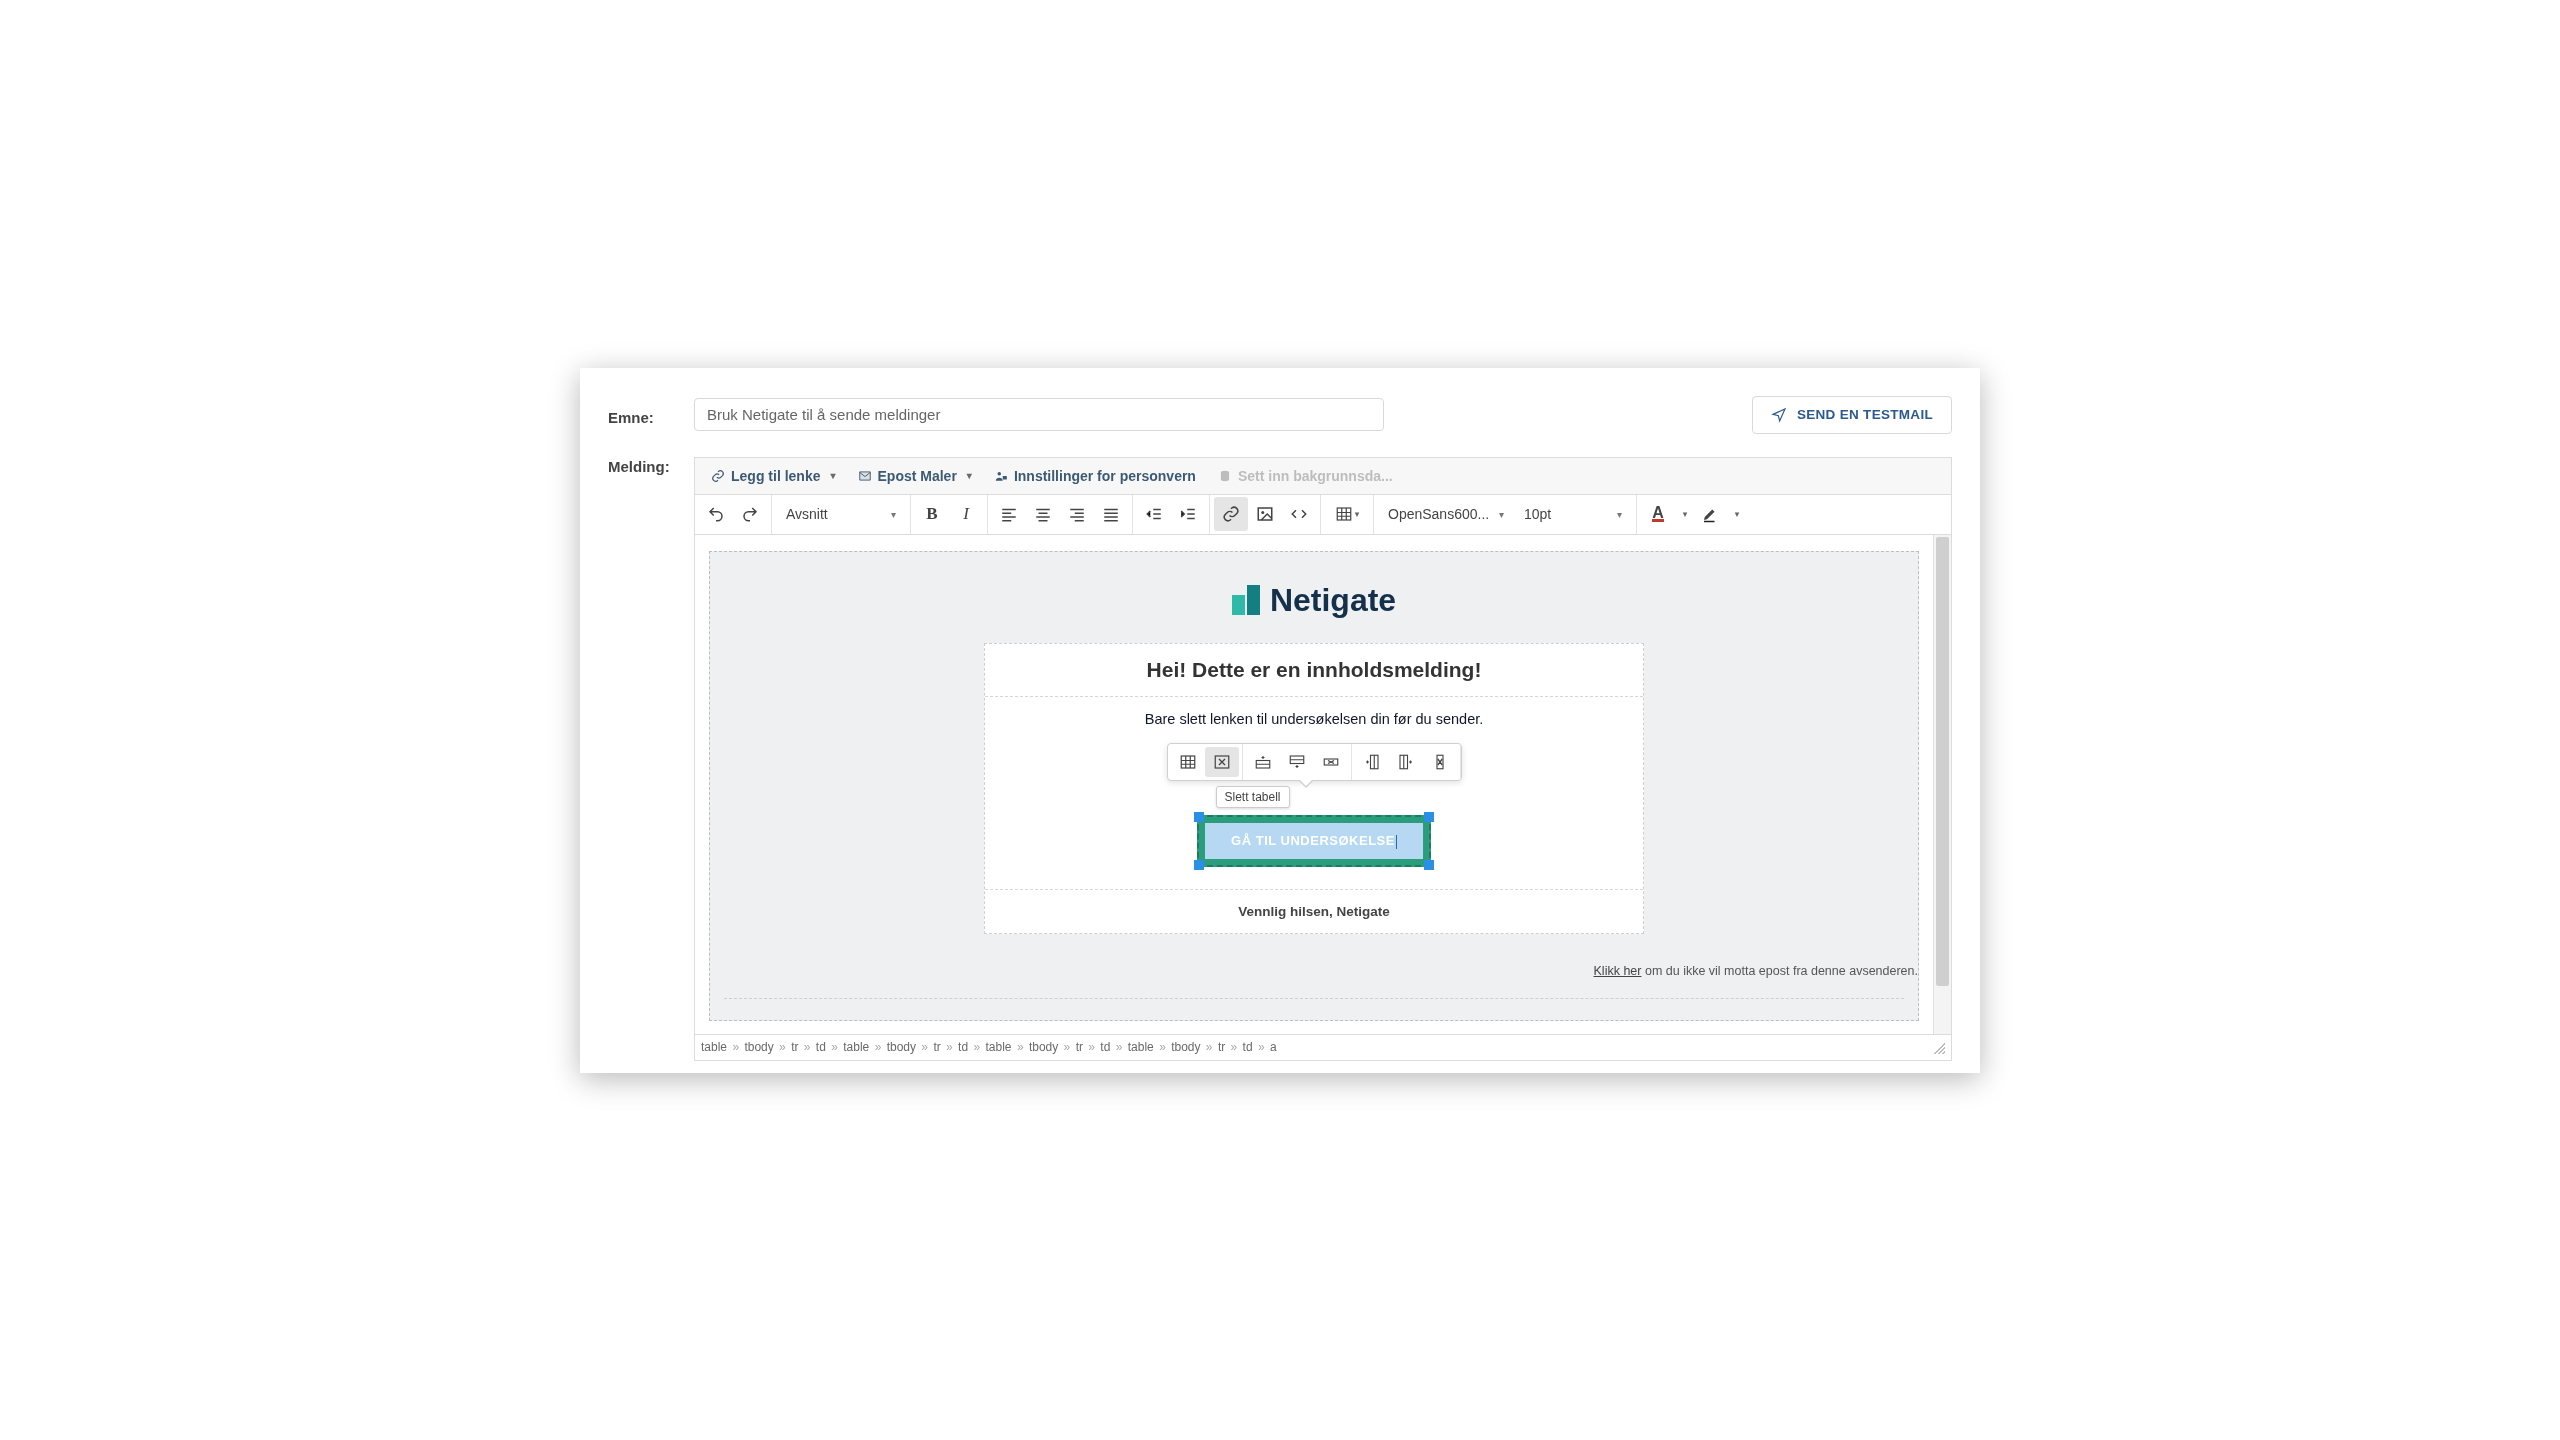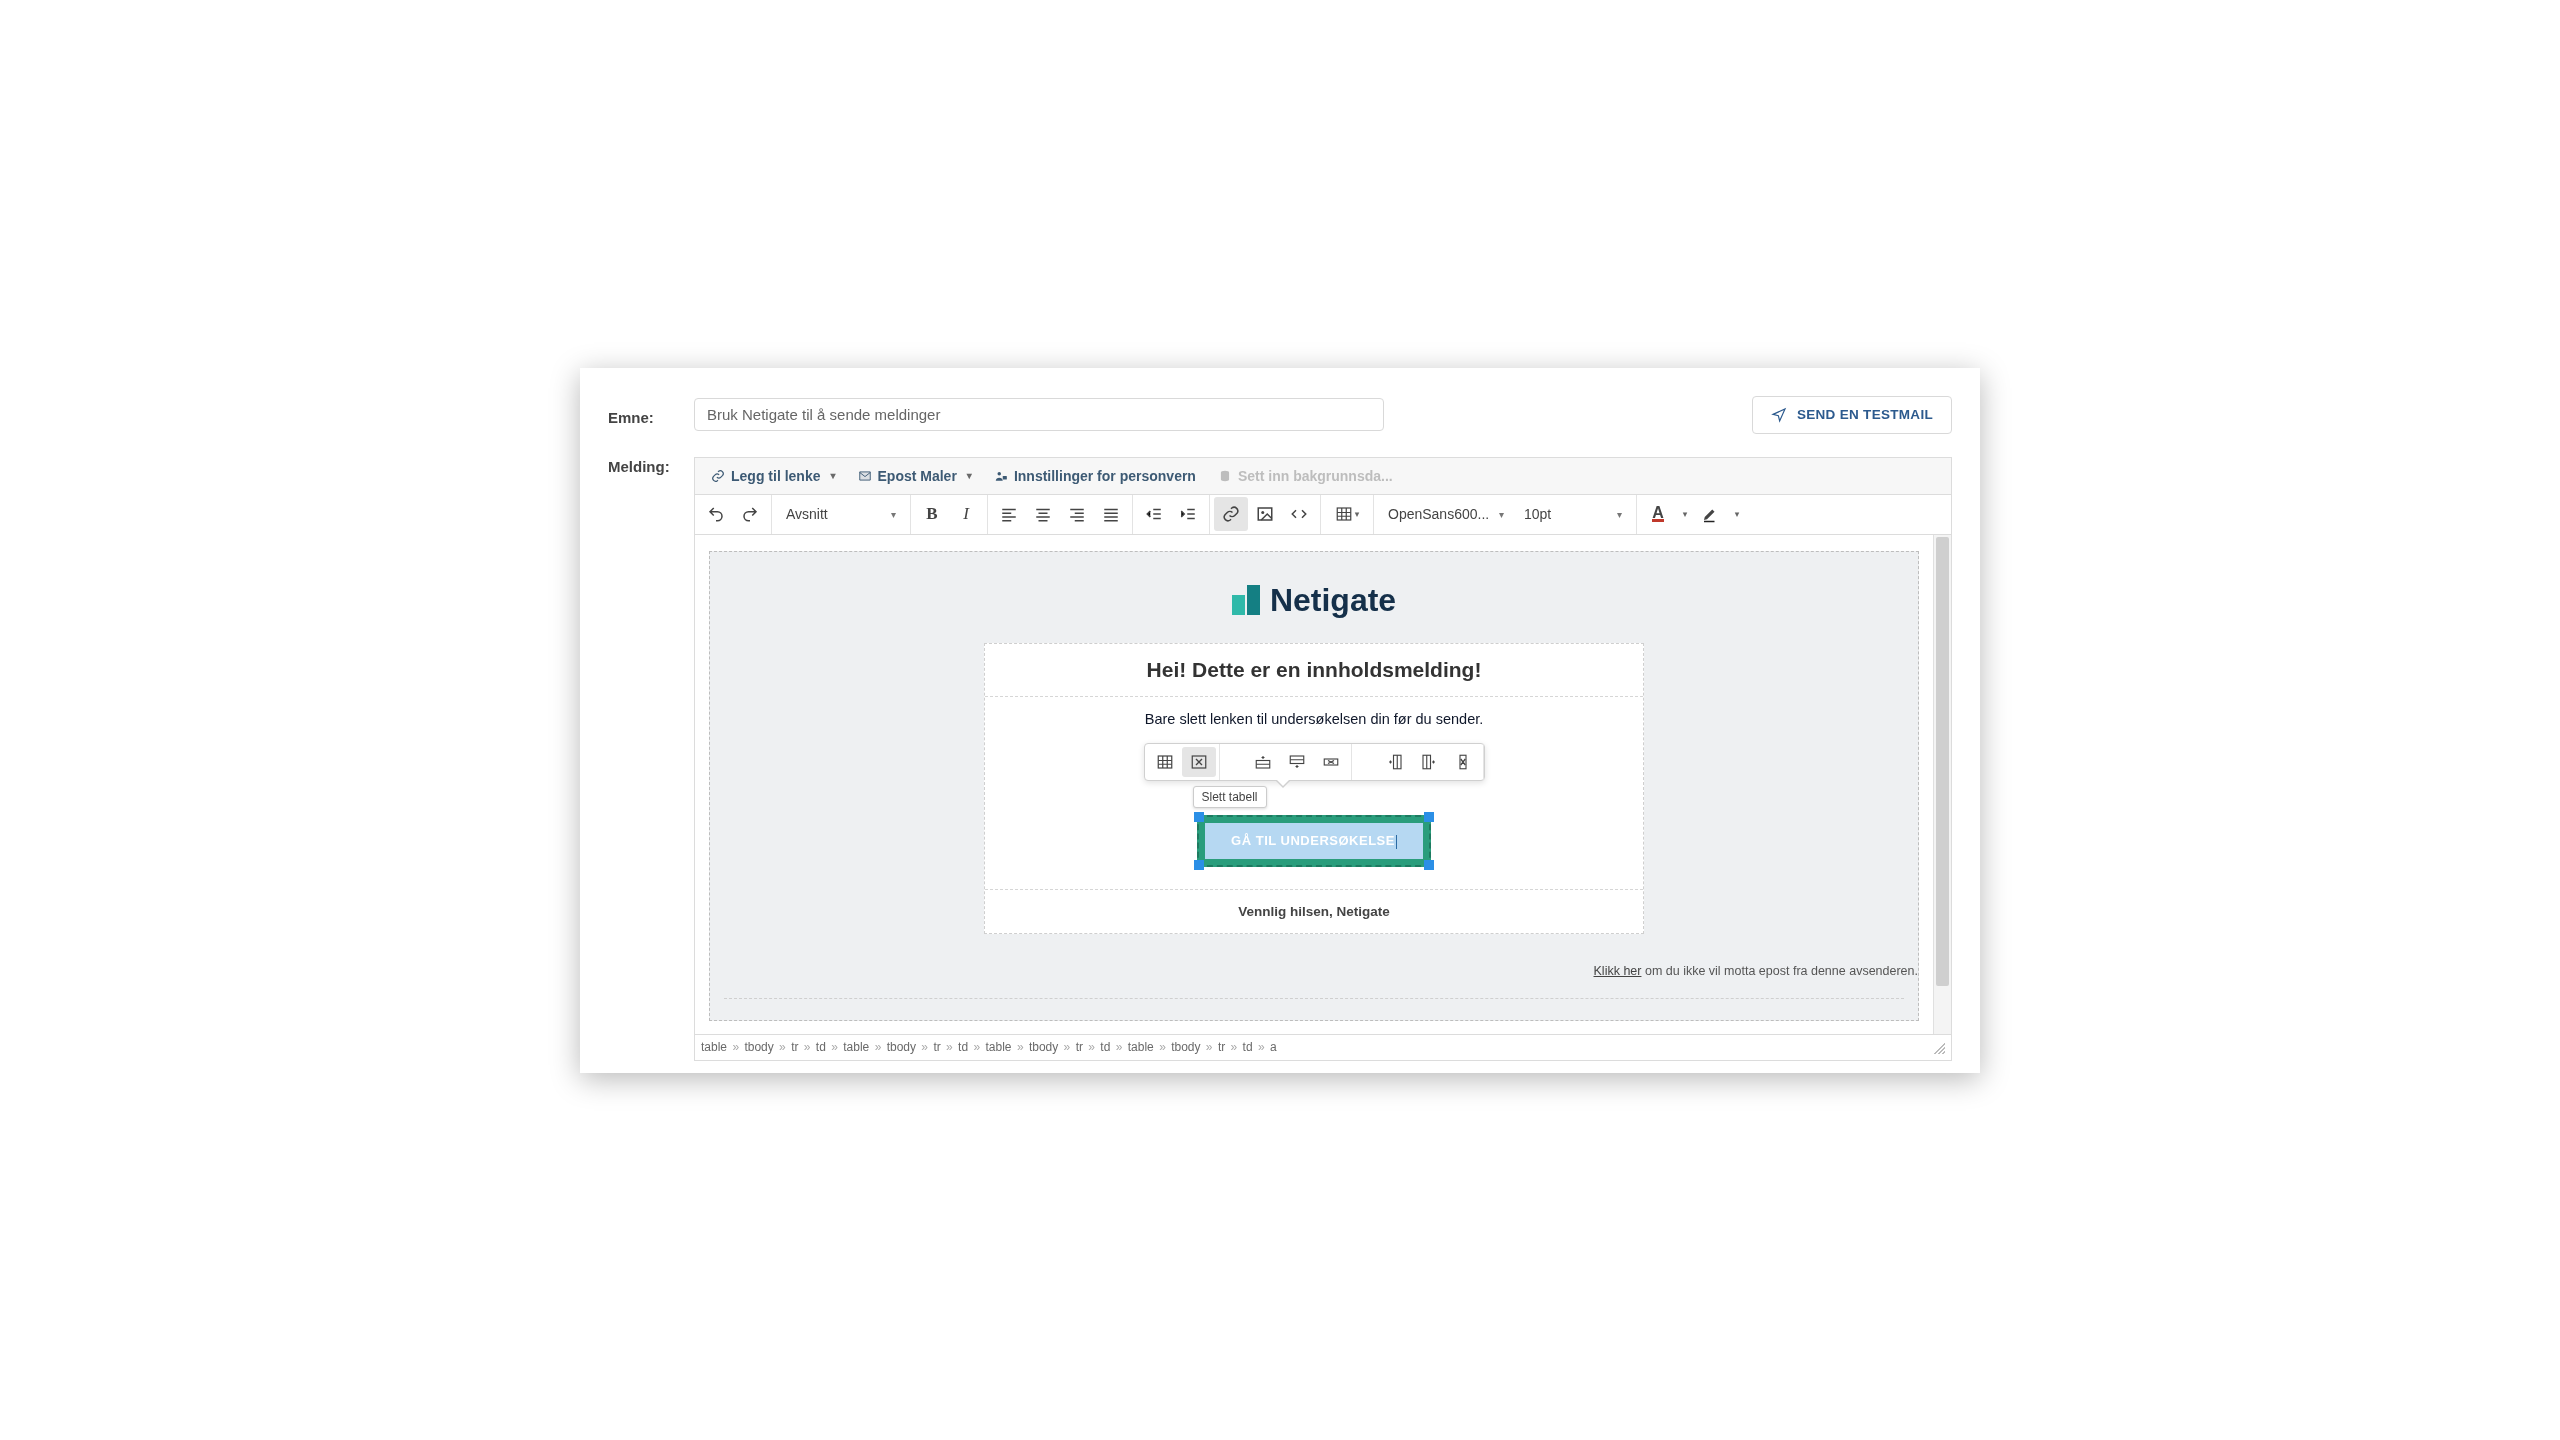--- a/index.html
+++ b/index.html
@@ -172,21 +172,20 @@
 
   
   .table-toolbar {
     display: inline-flex;
     background: #fff;
     border: 1px solid #d0d0d0;
     border-radius: 4px;
     box-shadow: 0 2px 6px rgba(0,0,0,.12);
     margin-top: 4px;
     position: relative;
-    gap: 23px;
   }
   .table-toolbar .tt-grp {
     display: flex; border-right: 1px solid #e4e4e4; padding: 3px;
   }
   .table-toolbar .tt-grp:last-child { border-right: none; }
   .tt-btn {
     width: 34px; height: 30px;
     display: inline-flex; align-items: center; justify-content: center;
     cursor: pointer; border-radius: 3px; color: #444;
   }

